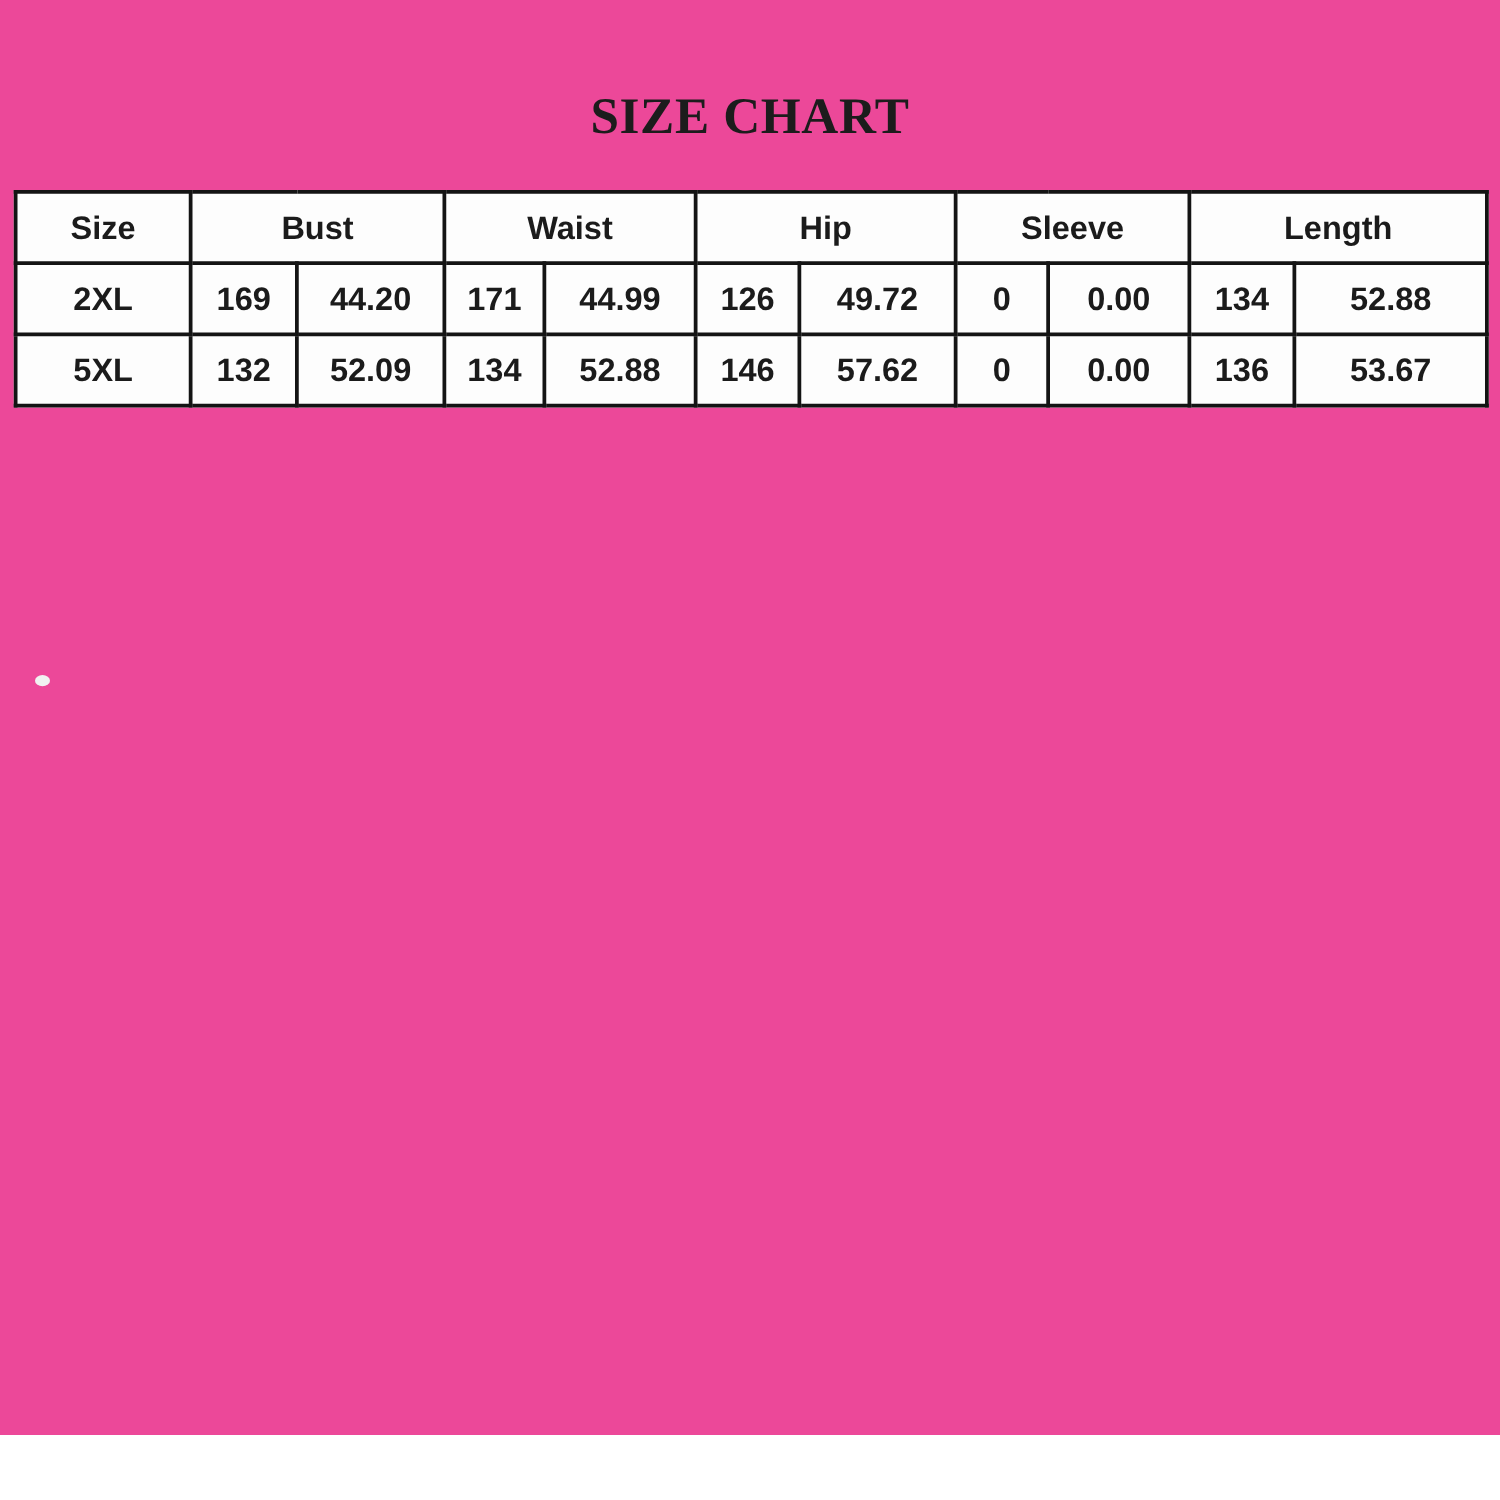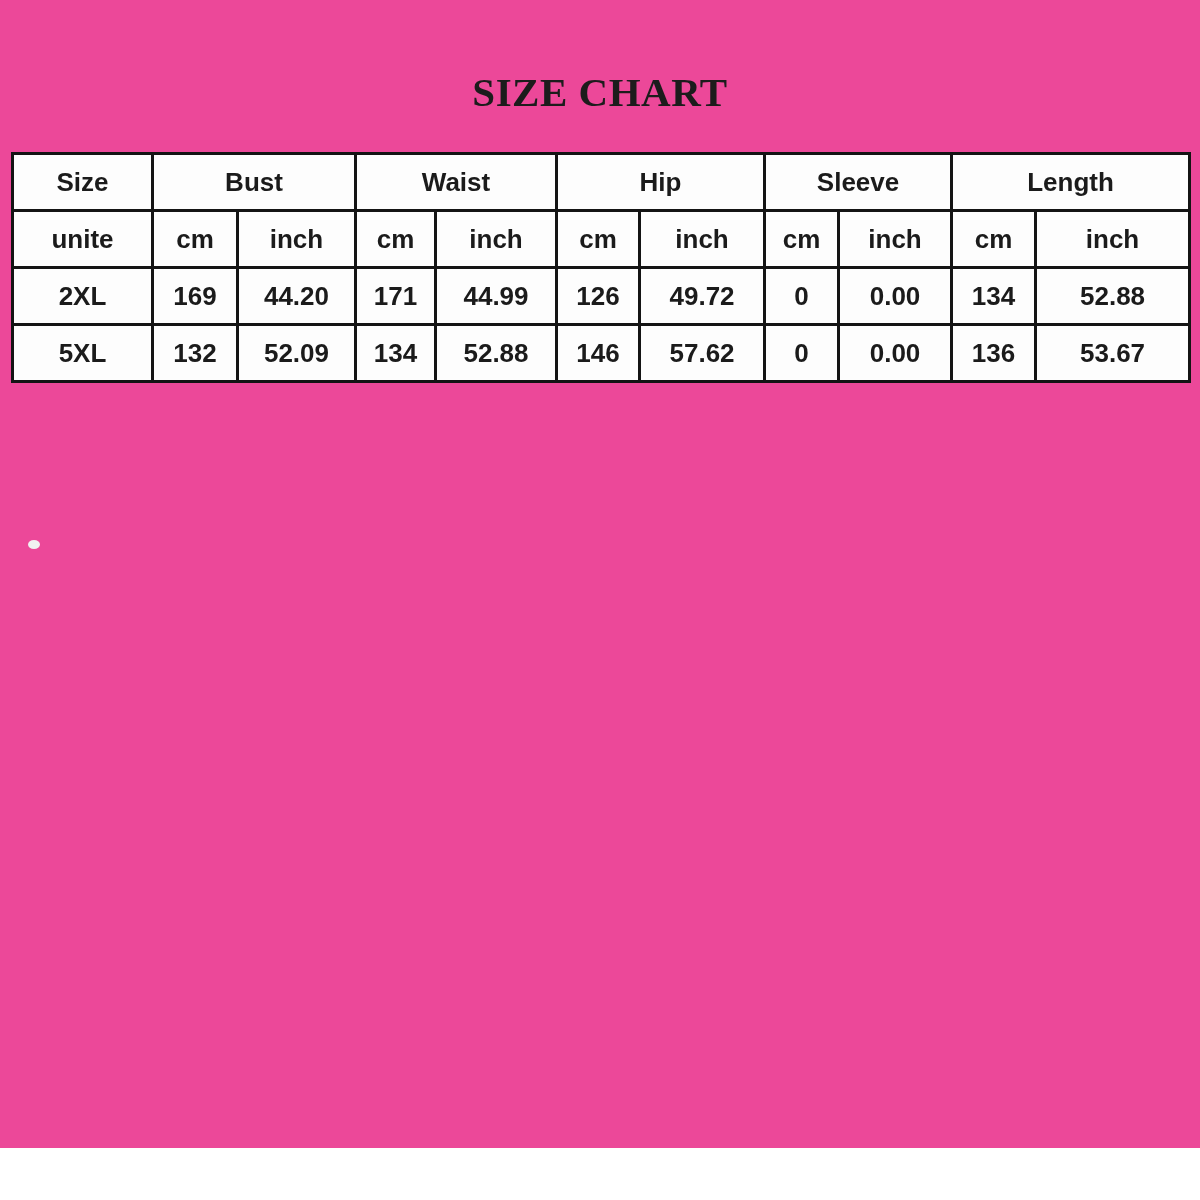--- a/index.html
+++ b/index.html
@@ -83,33 +83,20 @@
     </colgroup>
     <thead>
       <tr>
           <th colspan="1">Size</th>
           <th colspan="2">Bust</th>
           <th colspan="2">Waist</th>
           <th colspan="2">Hip</th>
           <th colspan="2">Sleeve</th>
           <th colspan="2">Length</th>
         </tr>
-      <tr>
-          <th>unite</th>
-          <th>cm</th>
-          <th>inch</th>
-          <th>cm</th>
-          <th>inch</th>
-          <th>cm</th>
-          <th>inch</th>
-          <th>cm</th>
-          <th>inch</th>
-          <th>cm</th>
-          <th>inch</th>
-        </tr>
     </thead>
     <tbody>
         <tr>
           <td>2XL</td>
           <td>169</td>
           <td>44.20</td>
           <td>171</td>
           <td>44.99</td>
           <td>126</td>
           <td>49.72</td>

